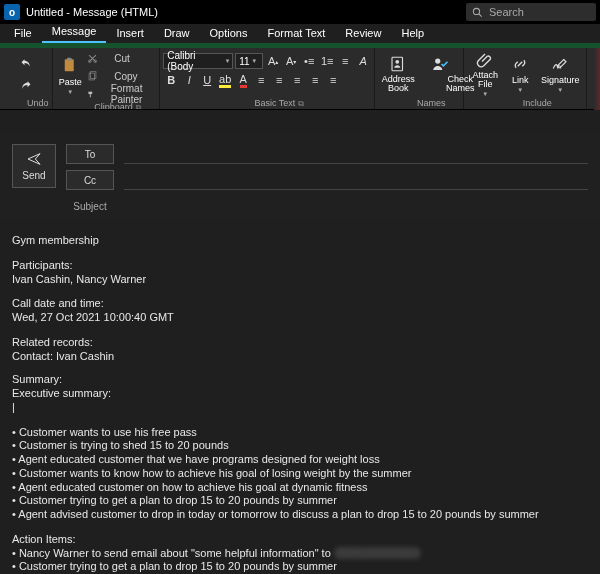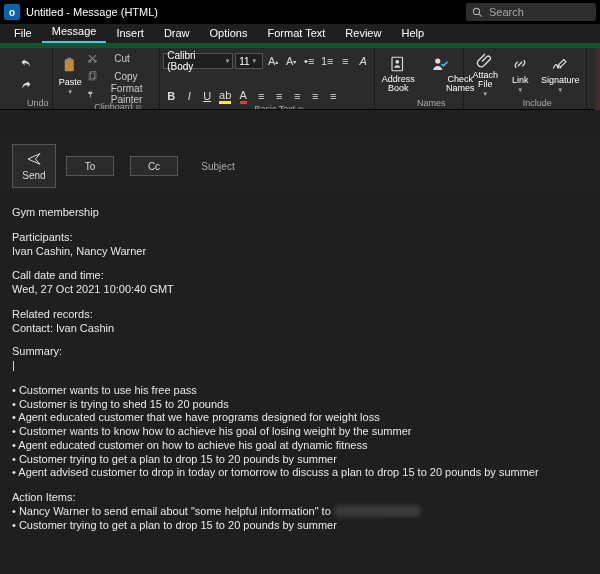--- a/index.html
+++ b/index.html
@@ -101,21 +101,21 @@
     padding:10px 12px 4px 12px;
     display:flex; gap:10px;
   }
   .sendbtn {
     width:44px;height:44px;
     border:1px solid #555;background:#2b2b2b;
     display:flex;flex-direction:column;align-items:center;justify-content:center;
     gap:3px;color:#ddd;font-size:10px;cursor:pointer;
   }
   .sendbtn svg{width:16px;height:16px;fill:none;stroke:#ddd;stroke-width:1.5;}
-  .addr-col{flex:1;display:flex;gap:6px;}
+  .addr-col{flex:1;display:flex;flex-direction:column;gap:6px;}
   .addr-row{display:flex;align-items:center;gap:10px;}
   .pillbtn{
     width:48px;height:20px;border:1px solid #555;background:#2b2b2b;
     display:flex;align-items:center;justify-content:center;
     color:#ddd;font-size:10px;cursor:pointer;
   }
   .addr-input{
     flex:1;height:20px;border:none;border-bottom:1px solid #444;
     background:transparent;color:#fff;
   }
@@ -213,21 +213,21 @@
           </div>
       </div>
     </div>
     <div class="rgroup-label">
         <span>Clipboard</span>
         <span class="launcher">⧉</span>
       </div>
   </div>
 
   <div class="rgroup">
-    <div class="rgroup-content" style="flex-direction:column;align-items:flex-start;gap:19px;padding-top:3px;">
+    <div class="rgroup-content" style="flex-direction:column;align-items:flex-start;gap:3px;padding-top:3px;">
       <div class="fontbox">
         <div class="combo" style="width:70px">
             <span>Calibri (Body</span>
             <span class="arr">▾</span>
           </div>
         <div class="combo" style="width:28px">
             <span>11</span>
             <span class="arr">▾</span>
           </div>
         <div class="tb">A<sup style="font-size:6px">▴</sup></div>
@@ -363,20 +363,21 @@
   <p class="tight">Participants:</p>
   <p>Ivan Cashin, Nancy Warner</p>
 
   <p class="tight">Call date and time:</p>
   <p>Wed, 27 Oct 2021 10:00:40 GMT</p>
 
   <p class="tight">Related records:</p>
   <p style="margin-bottom:10px">Contact: Ivan Cashin</p>
 
   <p class="tight">Summary:</p>
+  <p class="tight">Executive summary:</p>
   <p>|</p>
 
   <div id="bullets" style="margin-bottom:11px">
       <div class="tight">• Customer wants to use his free pass</div>
       <div class="tight">• Customer is trying to shed 15 to 20 pounds</div>
       <div class="tight">• Agent educated customer that we have programs designed for weight loss</div>
       <div class="tight">• Customer wants to know how to achieve his goal of losing weight by the summer</div>
       <div class="tight">• Agent educated customer on how to achieve his goal at dynamic fitness</div>
       <div class="tight">• Customer trying to get a plan to drop 15 to 20 pounds by summer</div>
       <div class="tight">• Agent advised customer to drop in today or tomorrow to discuss a plan to drop 15 to 20 pounds by summer</div>

